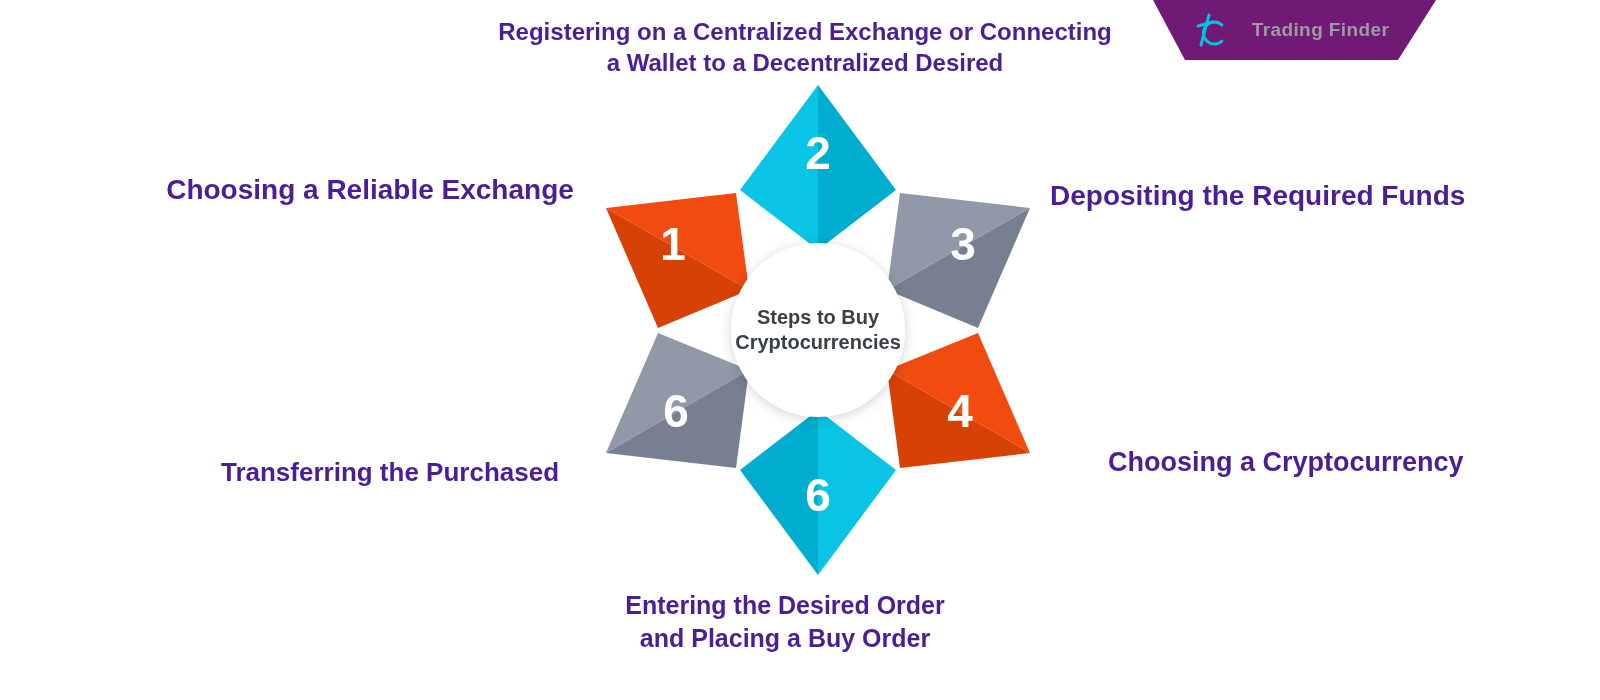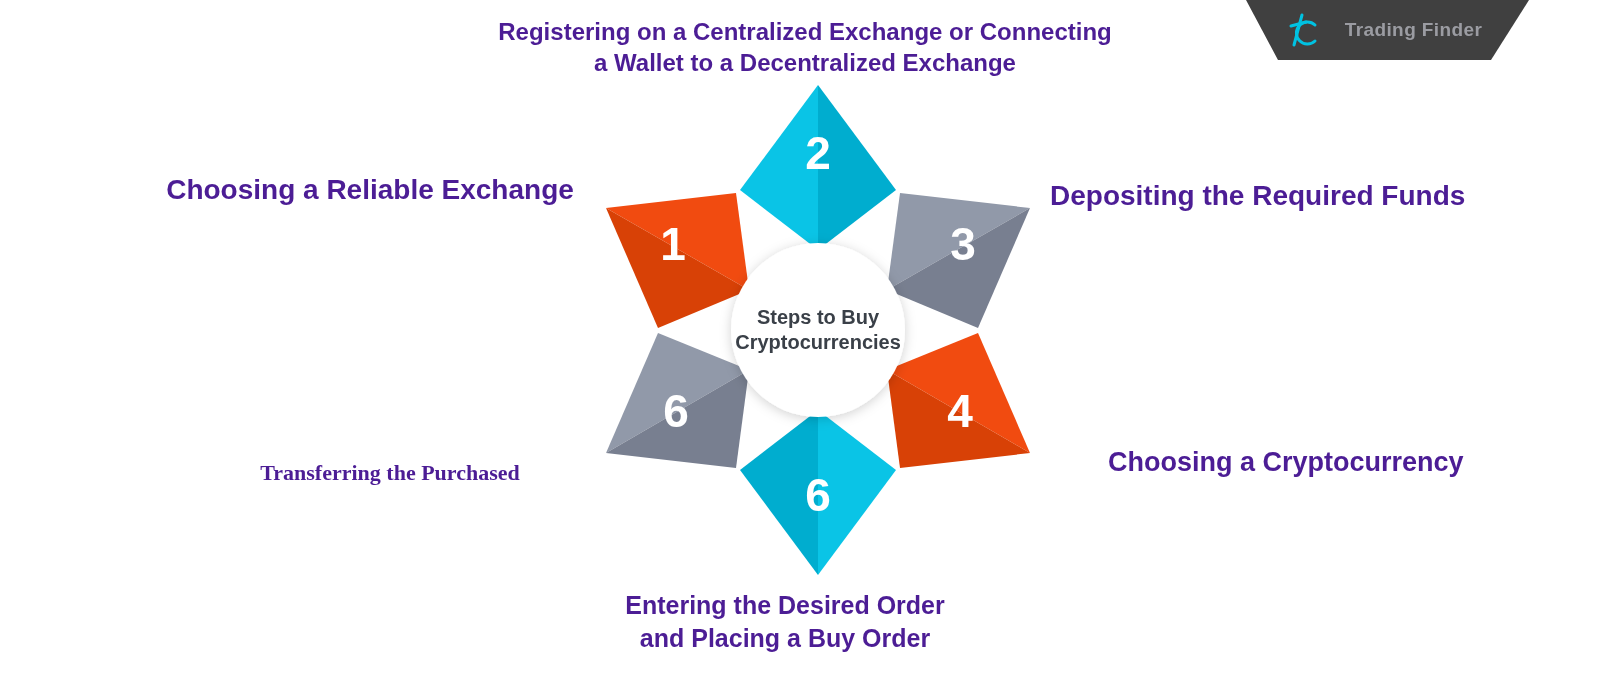--- a/index.html
+++ b/index.html
@@ -14,54 +14,54 @@
     position:absolute;
     color:#4c1d95;
     font-weight:700;
     text-align:center;
   }
   .lbl .ln{display:block;}
   .lbl-top{left:410px;top:16px;width:790px;font-size:24px;line-height:31px;}
   .lbl-left{left:140px;top:174px;width:460px;font-size:28px;}
   .lbl-right{left:1050px;top:180px;font-size:28px;white-space:nowrap;text-align:right;}
   .lbl-lower-right{left:1108px;top:447px;font-size:27px;white-space:nowrap;text-align:left;}
-  .lbl-lower-left{left:150px;top:454px;width:480px;font-size:22px;line-height:37px;font-family:Liberation Serif, serif;}
+  .lbl-lower-left{left:150px;top:454px;width:480px;font-size:26px;line-height:37px;}
   .lbl-bottom{left:530px;top:589px;width:510px;font-size:25px;line-height:33px;}
 
   .flower{position:absolute;left:498px;top:55px;}
   .petal-num{
     font-family:"Liberation Sans", sans-serif;
     font-size:46px;font-weight:700;fill:#ffffff;
     text-anchor:middle;
   }
   .center-txt{
     font-family:"Liberation Sans", sans-serif;
     font-size:20px;font-weight:700;fill:#3a4048;
     text-anchor:middle;
   }
 
   .logo-badge{
-    position:absolute;left:1234px;top:0;width:295px;height:60px;
-    background:#404040;
+    position:absolute;left:1141px;top:0;width:295px;height:60px;
+    background:#701a75;
     clip-path:polygon(12px 0, 100% 0, calc(100% - 38px) 100%, 44px 100%);
     display:flex;align-items:center;justify-content:center;gap:20px;
   }
   .logo-text{
     color:#9b9ca2;font-size:19px;font-weight:700;letter-spacing:0.4px;
     font-family:"Liberation Sans", sans-serif;
   }
 </style>
 </head>
 <body>
 
 <div class="stage">
 
   <div class="lbl lbl-top">
     <span class="ln">Registering on a Centralized Exchange or Connecting</span>
-    <span class="ln">a Wallet to a Decentralized Exchange</span>
+    <span class="ln">a Wallet to a Decentralized Desired</span>
   </div>
 
   <div class="lbl lbl-left">
     <span class="ln">Choosing a Reliable Exchange</span>
   </div>
 
   <div class="lbl lbl-right">
     <span class="ln">Depositing the Required Funds</span>
   </div>
 

